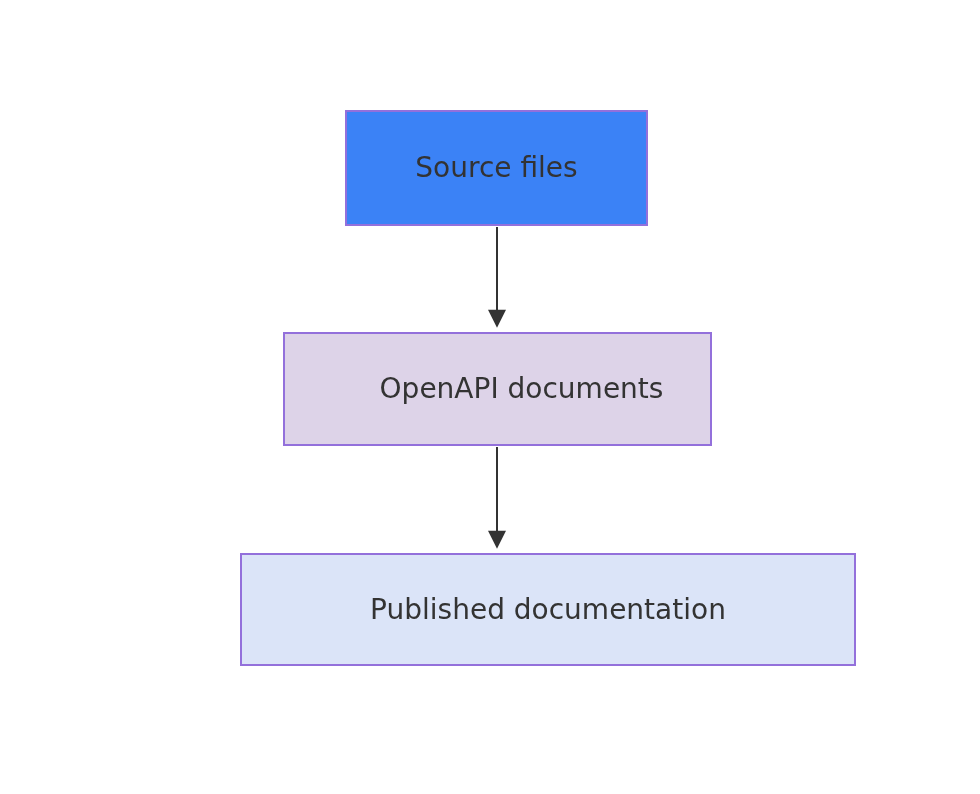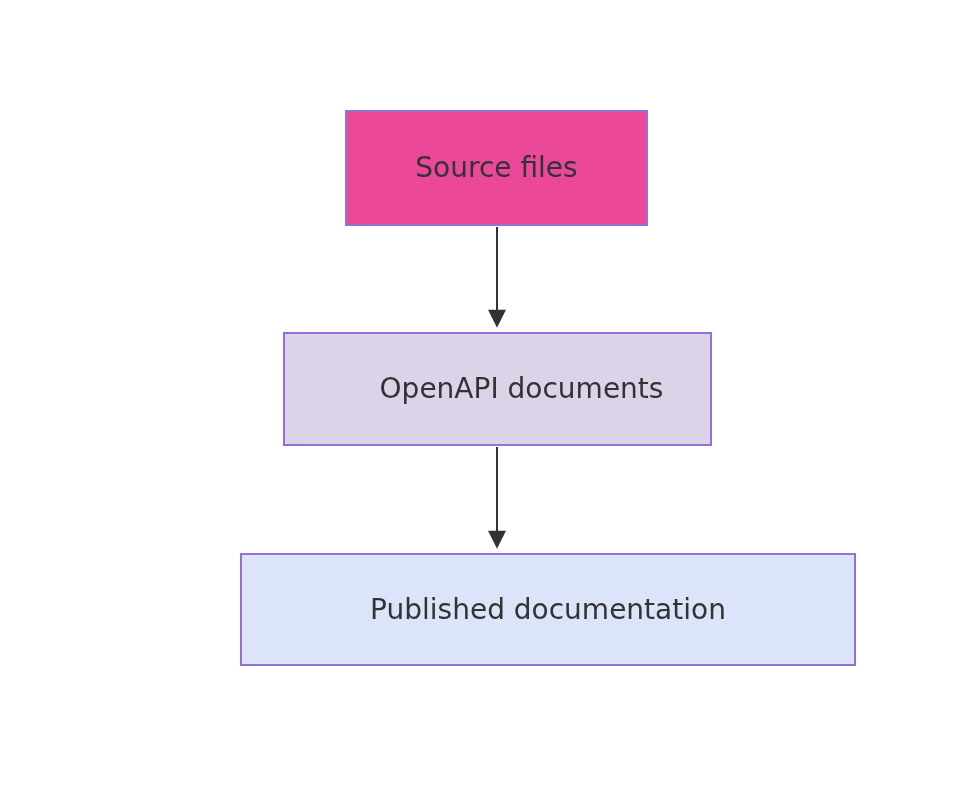--- a/index.html
+++ b/index.html
@@ -63,21 +63,21 @@
   <svg class="edges-layer" width="980" height="794" viewBox="0 0 980 794" xmlns="http://www.w3.org/2000/svg">
     <defs>
       <marker id="arrowhead" viewBox="0 0 10 10" refX="8.5" refY="5" markerWidth="11" markerHeight="9" orient="auto-start-reverse">
         <path class="edge-arrowhead" d="M0,0 L10,5 L0,10 z" fill="#333333"></path>
       </marker>
     </defs>
     <line class="edge-line" x1="497" y1="227" x2="497" y2="325" stroke="#333333" stroke-width="2" marker-end="url(#arrowhead)"></line>
     <line class="edge-line" x1="497" y1="447" x2="497" y2="546" stroke="#333333" stroke-width="2" marker-end="url(#arrowhead)"></line>
   </svg>
 
-  <div class="node node-source" style="background: #ec4899; border-color: rgb(147, 112, 219); color: rgb(51, 51, 51);">
+  <div class="node node-source" style="background: #3b82f6; border-color: rgb(147, 112, 219); color: rgb(51, 51, 51);">
     <span>Source files</span>
   </div>
 
   <div class="node node-openapi" style="background: rgb(221, 211, 232); border-color: rgb(147, 112, 219); color: rgb(51, 51, 51); padding-left: 48px;">
     <span>OpenAPI documents</span>
   </div>
 
   <div class="node node-published" style="background: rgb(219, 228, 248); border-color: rgb(147, 112, 219); color: rgb(51, 51, 51);">
     <span>Published documentation</span>
   </div>

